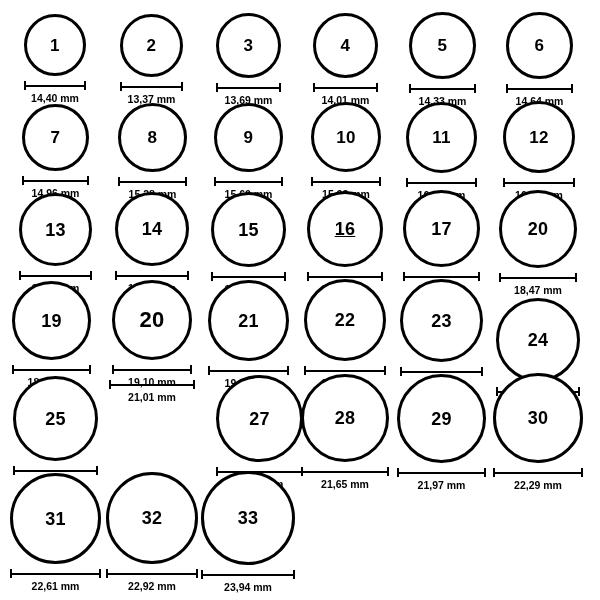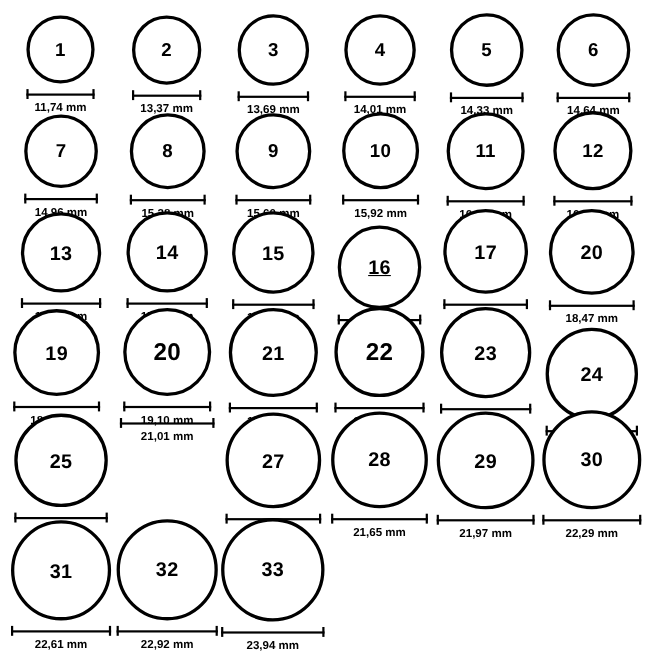--- a/index.html
+++ b/index.html
@@ -78,21 +78,21 @@
 <div id="chart">
     <div class="ring-cell" style="left: 24px; top: 14px; width: 62px;">
       <div class="ring-circle" style="width: 62px; height: 62px;">
         <span class="ring-number" style="font-size: 17px;">1</span>
       </div>
       <div class="measure" style="width: 62px;">
         <div class="bar"></div>
         <div class="tick-left"></div>
         <div class="tick-right"></div>
       </div>
-      <div class="ring-size-label">11,74 mm</div>
+      <div class="ring-size-label">14,40 mm</div>
     </div>
     <div class="ring-cell" style="left: 120px; top: 14px; width: 63px;">
       <div class="ring-circle" style="width: 63px; height: 63px;">
         <span class="ring-number" style="font-size: 17px;">2</span>
       </div>
       <div class="measure" style="width: 63px;">
         <div class="bar"></div>
         <div class="tick-left"></div>
         <div class="tick-right"></div>
       </div>
@@ -234,21 +234,21 @@
       <div class="ring-circle" style="width: 75px; height: 75px;">
         <span class="ring-number" style="font-size: 18px;">15</span>
       </div>
       <div class="measure" style="width: 75px;">
         <div class="bar"></div>
         <div class="tick-left"></div>
         <div class="tick-right"></div>
       </div>
       <div class="ring-size-label">17,51 mm</div>
     </div>
-    <div class="ring-cell" style="left: 307px; top: 205px; width: 76px; text-decoration: underline;">
+    <div class="ring-cell" style="left: 307px; top: 191px; width: 76px; text-decoration: underline;">
       <div class="ring-circle" style="width: 76px; height: 76px;">
         <span class="ring-number" style="font-size: 18px;">16</span>
       </div>
       <div class="measure" style="width: 76px;">
         <div class="bar"></div>
         <div class="tick-left"></div>
         <div class="tick-right"></div>
       </div>
       <div class="ring-size-label">17,83 mm</div>
     </div>
@@ -302,21 +302,21 @@
       </div>
       <div class="measure" style="width: 81px;">
         <div class="bar"></div>
         <div class="tick-left"></div>
         <div class="tick-right"></div>
       </div>
       <div class="ring-size-label">19,42 mm</div>
     </div>
     <div class="ring-cell" style="left: 304px; top: 279px; width: 82px;">
       <div class="ring-circle" style="width: 82px; height: 82px;">
-        <span class="ring-number" style="font-size: 22px;">22</span>
+        <span class="ring-number" style="font-size: 18px;">22</span>
       </div>
       <div class="measure" style="width: 82px;">
         <div class="bar"></div>
         <div class="tick-left"></div>
         <div class="tick-right"></div>
       </div>
       <div class="ring-size-label">19,74 mm</div>
     </div>
     <div class="ring-cell" style="left: 400px; top: 279px; width: 83px;">
       <div class="ring-circle" style="width: 83px; height: 83px;">
@@ -352,21 +352,21 @@
       <div class="ring-size-label">20,70 mm</div>
     </div>
     <div class="ring-cell" style="left: 109px; top: 375px; width: 86px;">
       <div class="measure" style="width: 86px;">
         <div class="bar"></div>
         <div class="tick-left"></div>
         <div class="tick-right"></div>
       </div>
       <div class="ring-size-label">21,01 mm</div>
     </div>
-    <div class="ring-cell" style="left: 205px; top: 375px; width: 87px;">
+    <div class="ring-cell" style="left: 216px; top: 375px; width: 87px;">
       <div class="ring-circle" style="width: 87px; height: 87px;">
         <span class="ring-number" style="font-size: 18px;">27</span>
       </div>
       <div class="measure" style="width: 87px;">
         <div class="bar"></div>
         <div class="tick-left"></div>
         <div class="tick-right"></div>
       </div>
       <div class="ring-size-label">21,33 mm</div>
     </div>

